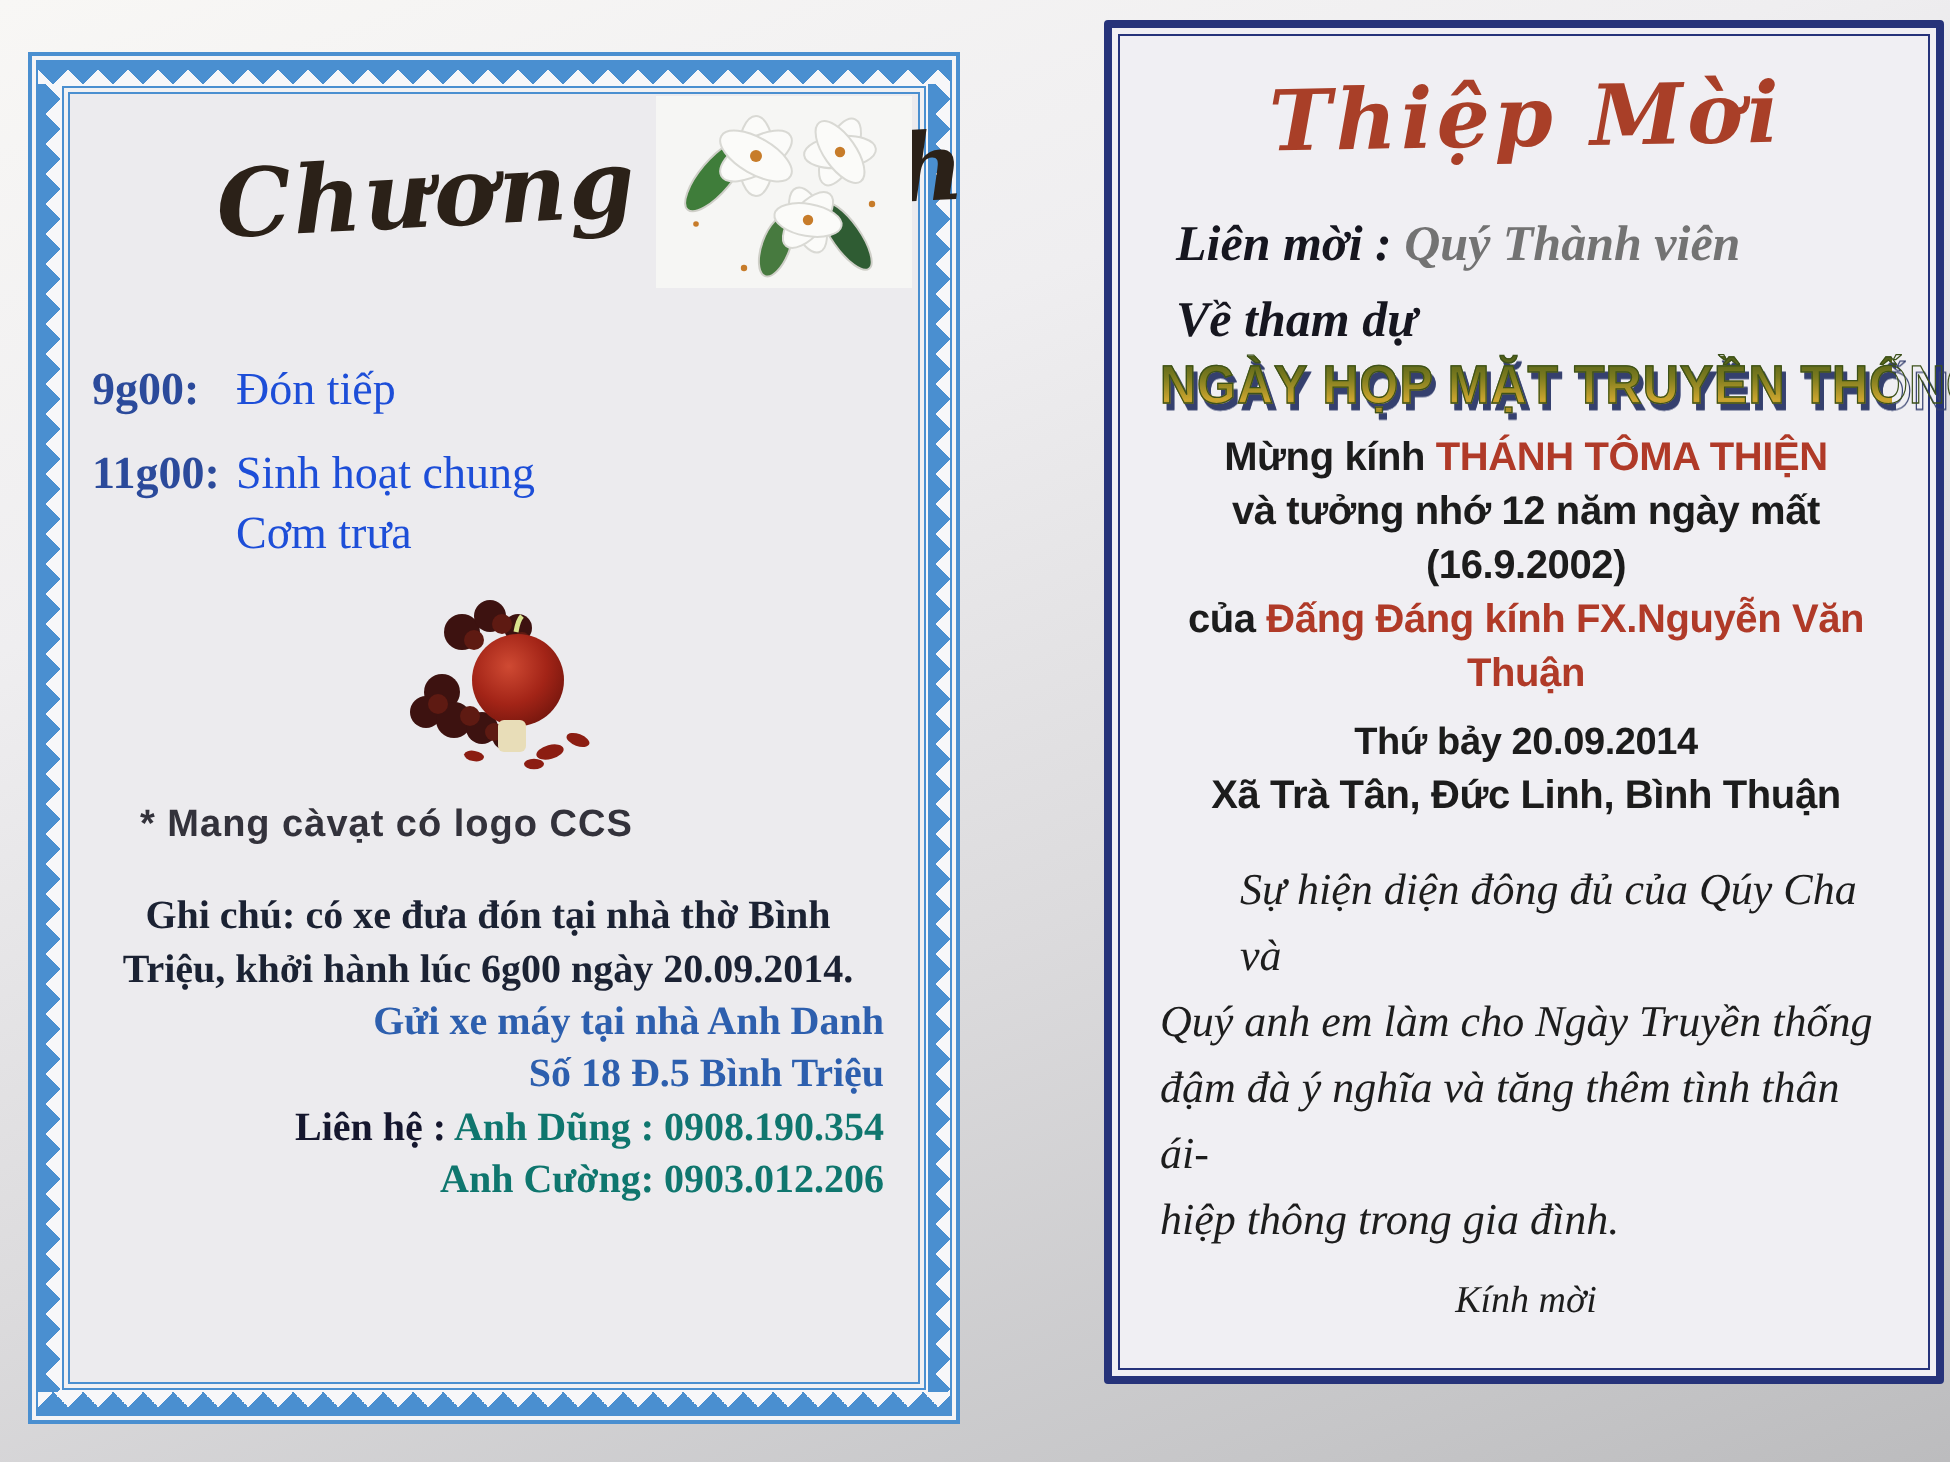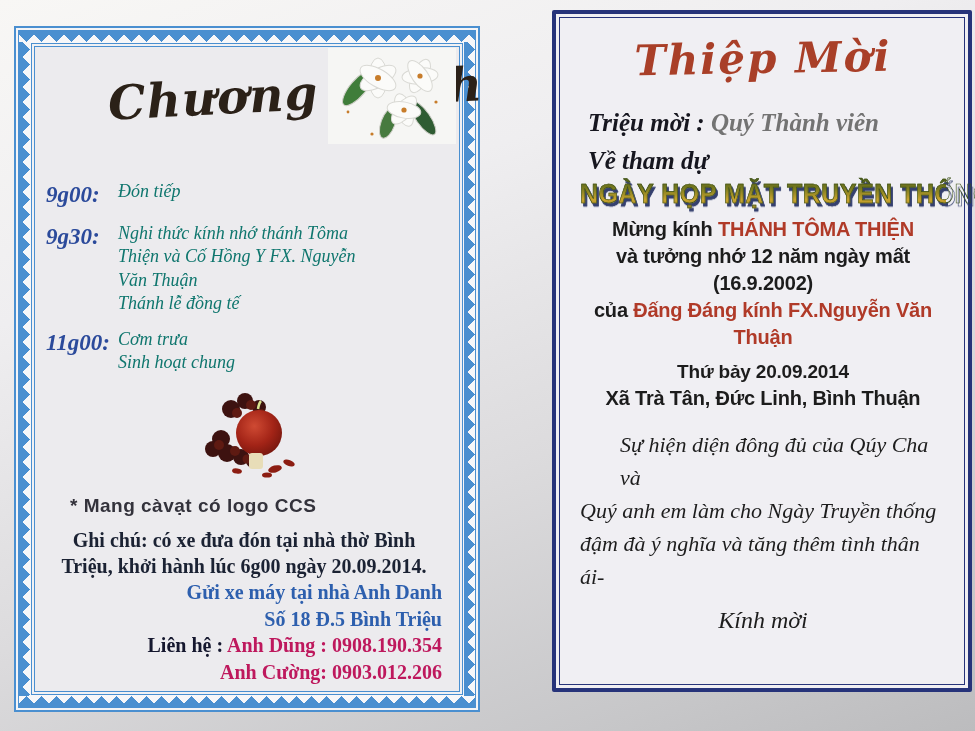--- a/index.html
+++ b/index.html
@@ -33,37 +33,37 @@
     box-shadow:inset 0 0 0 2px #f1f1f3, inset 0 0 0 3px #4a8fd0;
     box-sizing:border-box;padding:8px 10px 6px 14px;
   }
   .title-row{position:relative;height:122px;}
   .callig{
     margin:0;position:absolute;left:62px;top:14px;
     font-family:"DejaVu Serif",serif;font-style:italic;font-weight:700;
     font-size:47px;color:#2b2118;transform:rotate(-3deg);letter-spacing:1px;white-space:nowrap;
   }
   .flowers{position:absolute;right:-4px;top:-4px;}
-  .schedule{margin-top:6px;font-style:italic;}
+  .schedule{margin-top:6px;}
   .sched-row{display:flex;margin-bottom:13px;}
   .sched-time{
     width:72px;flex:0 0 72px;font-weight:700;color:#2b4a9b;font-size:23px;line-height:1.28;
   }
-  .sched-lines{font-size:18px;color:#0f766e;line-height:1.28;}
+  .sched-lines{font-size:23px;color:#1d4ed8;line-height:1.28;}
   .deco-wrap{text-align:center;margin-top:2px;height:96px;}
   .tie-note{
     font-family:"Liberation Sans",sans-serif;font-weight:700;font-size:19px;color:#33323b;
-    margin:12px 0 10px 24px;letter-spacing:0.5px;
+    margin:12px 0 21px 24px;letter-spacing:0.5px;
   }
   .notes{text-align:right;padding-right:10px;line-height:1.32;}
   .note-bus{font-weight:700;font-size:20px;color:#1b2233;text-align:center;}
   .note-moto{font-weight:700;font-size:20px;color:#2d5fae;}
   .contact-line{font-weight:700;font-size:20px;}
   .contact-label{color:#15172e;}
-  .red-text{color:#be185d;}
+  .red-text{color:#0f766e;}
   
   .page-right{
     position:absolute;left:552px;top:10px;width:420px;height:682px;
     background:#f0eff3;border:4px solid #26337a;border-radius:2px;
     box-shadow:inset 0 0 0 3px #f0eff3, inset 0 0 0 4px #26337a;
     box-sizing:border-box;padding:16px 22px 12px 24px;
   }
   .r-title{
     margin:4px 0 26px 0;text-align:center;
     font-family:"DejaVu Serif",serif;font-style:italic;font-weight:700;
@@ -83,21 +83,21 @@
   }
   .sans-line{
     text-align:center;font-family:"Liberation Sans",sans-serif;font-weight:700;
     font-size:20px;color:#1c1c1c;line-height:1.35;letter-spacing:-0.2px;
   }
   .sans-red{color:#b03a28;}
   .date-block{margin-top:8px;}
   .date-line{font-size:19px;}
   .message{margin-top:16px;font-style:italic;font-size:22px;color:#1d1d1d;line-height:1.5;}
   .message .indent{padding-left:40px;}
-  .closing{text-align:center;font-style:italic;font-size:24px;color:#1d1d1d;margin-top:14px;}
+  .closing{text-align:center;font-style:italic;font-size:19px;color:#1d1d1d;margin-top:14px;}
 </style>
 </head>
 <body>
 
 <div>
 
   <section class="page-left">
     <div class="tri-frame">
       <div class="tz tz-top"></div>
       <div class="tz tz-bottom"></div>
@@ -143,33 +143,24 @@
         </div>
 
         <div class="schedule">
           <div class="sched-row">
             <div class="sched-time">9g00:</div>
             <div class="sched-lines">
               <div>Đón tiếp</div>
             </div>
           </div>
           <div class="sched-row">
-            <div class="sched-time">9g30:</div>
-            <div class="sched-lines">
-              <div>Nghi thức kính nhớ thánh Tôma</div>
-              <div>Thiện và Cố Hồng Y FX. Nguyễn</div>
-              <div>Văn Thuận</div>
-              <div>Thánh lễ đồng tế</div>
-            </div>
-          </div>
-          <div class="sched-row">
             <div class="sched-time">11g00:</div>
             <div class="sched-lines">
+              <div>Sinh hoạt  chung</div>
               <div>Cơm trưa</div>
-              <div>Sinh hoạt  chung</div>
             </div>
           </div>
         </div>
 
         <div class="deco-wrap">
           <svg width="104" height="94" viewBox="0 0 104 94">
             <defs>
               <radialGradient id="ap" cx="40%" cy="35%" r="75%">
                 <stop offset="0%" stop-color="#cf4a33"></stop>
                   <stop offset="55%" stop-color="#a32417"></stop>
@@ -216,38 +207,39 @@
           <div class="contact-line"><span class="contact-label">Liên hệ : </span><span class="red-text">Anh Dũng : 0908.190.354</span></div>
           <div class="contact-line red-text">Anh Cường: 0903.012.206</div>
         </div>
       </div>
     </div>
   </section>
 
   <section class="page-right">
     <h1 class="r-title">Thiệp Mời</h1>
 
-    <div class="invite-line"><span>Triệu mời : </span><span class="invite-guest">Quý Thành viên</span></div>
+    <div class="invite-line"><span>Liên mời : </span><span class="invite-guest">Quý Thành viên</span></div>
 
     <div class="attend-line">Về tham dự</div>
 
     <div class="event-title">NGÀY HỌP MẶT TRUYỀN THỐNG</div>
 
     <div class="sans-line"><span>Mừng kính </span><span class="sans-red">THÁNH TÔMA THIỆN</span></div>
     <div class="sans-line">và tưởng nhớ 12 năm ngày mất (16.9.2002)</div>
     <div class="sans-line"><span>của </span><span class="sans-red">Đấng Đáng kính FX.Nguyễn Văn Thuận</span></div>
 
     <div class="date-block">
       <div class="sans-line date-line">Thứ bảy 20.09.2014</div>
       <div class="sans-line">Xã Trà Tân, Đức Linh, Bình Thuận</div>
     </div>
 
     <div class="message">
       <div class="indent">Sự hiện diện đông đủ  của Qúy Cha và</div>
       <div>Quý anh em làm cho Ngày Truyền thống</div>
       <div>đậm đà ý nghĩa và tăng thêm tình thân ái-</div>
+      <div>hiệp thông trong gia đình.</div>
     </div>
 
     <div class="closing">Kính mời</div>
 
   </section>
 
 </div>
 
 </body></html>

